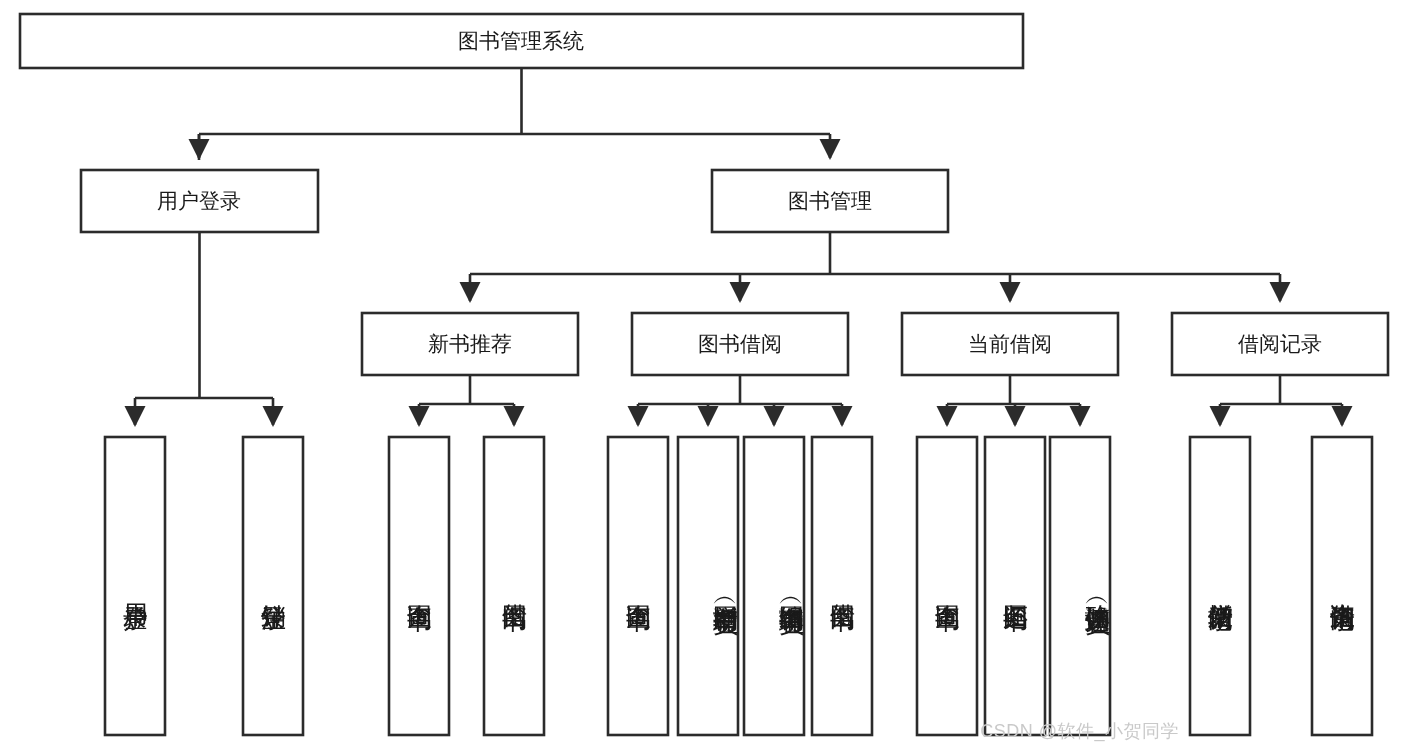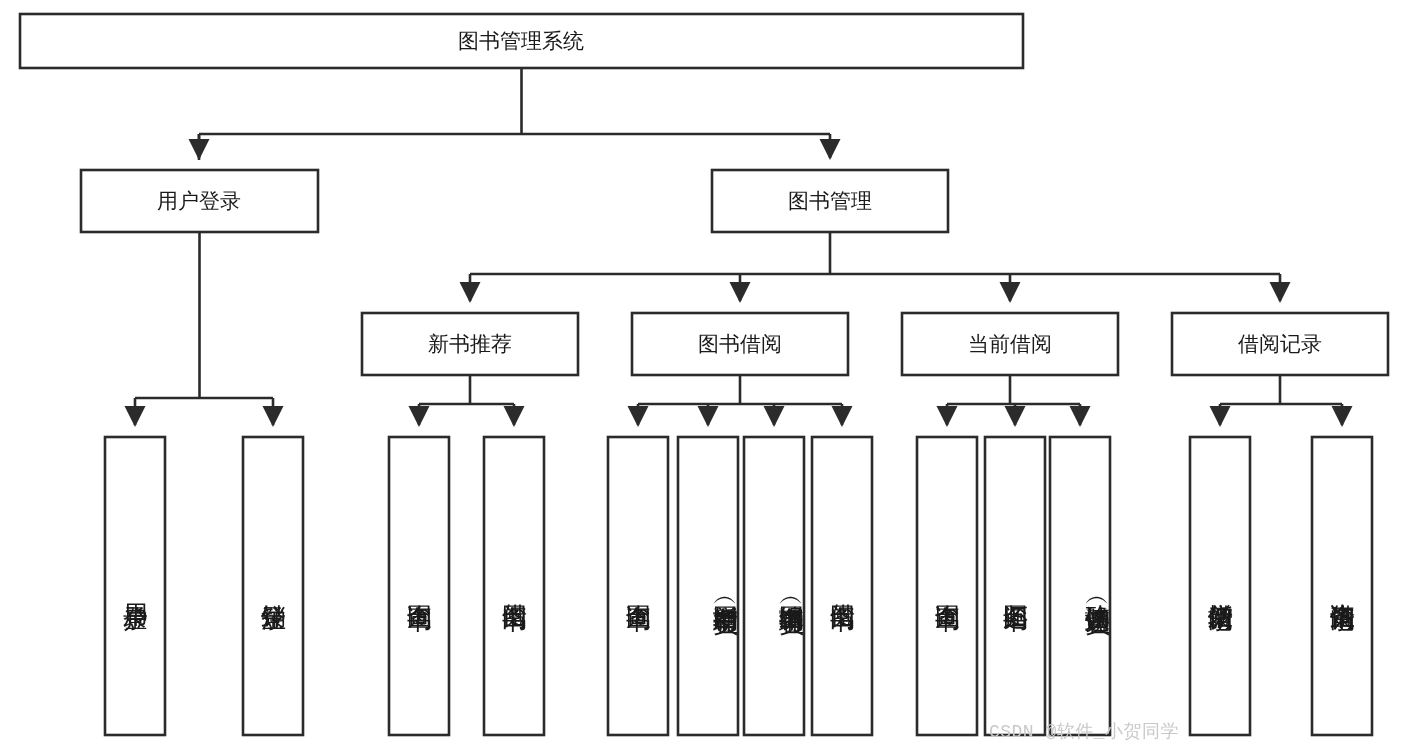--- a/index.html
+++ b/index.html
@@ -63,21 +63,21 @@
     white-space: nowrap;
     pointer-events: none;
   }
   .leaf-label.centered {
     align-items: center;
   }
   .watermark {
     position: absolute;
     right: 8px;
     bottom: 4px;
-    font-family: Liberation Mono, monospace;
+    font-family: Liberation Sans, sans-serif;
     font-size: 18px;
     color: #c9c9c9;
     white-space: nowrap;
     letter-spacing: 0.5px;
   }
 </style>
 </head>
 <body>
 
 <div id="diagram-root">

